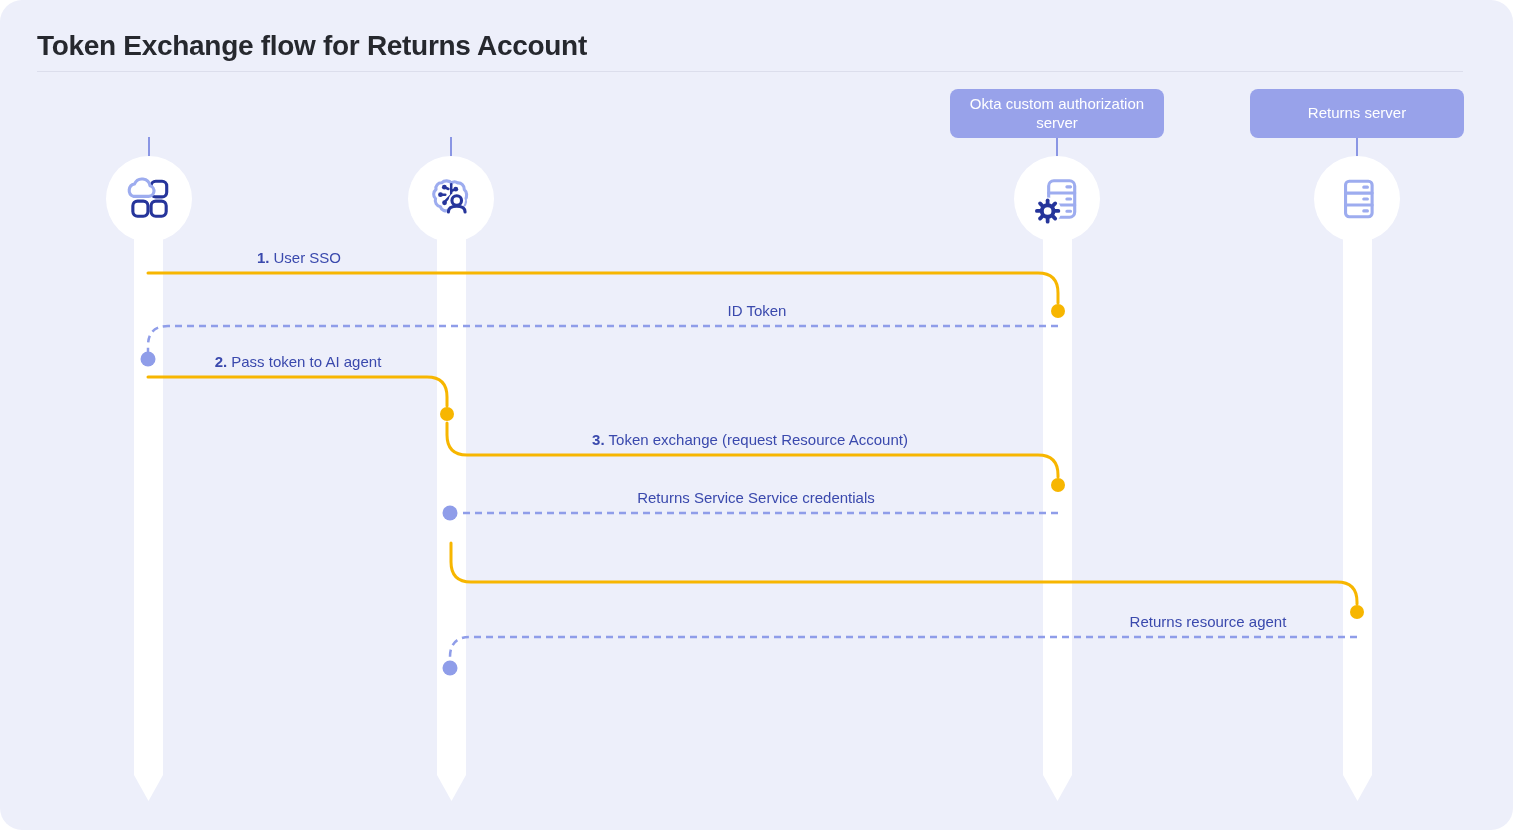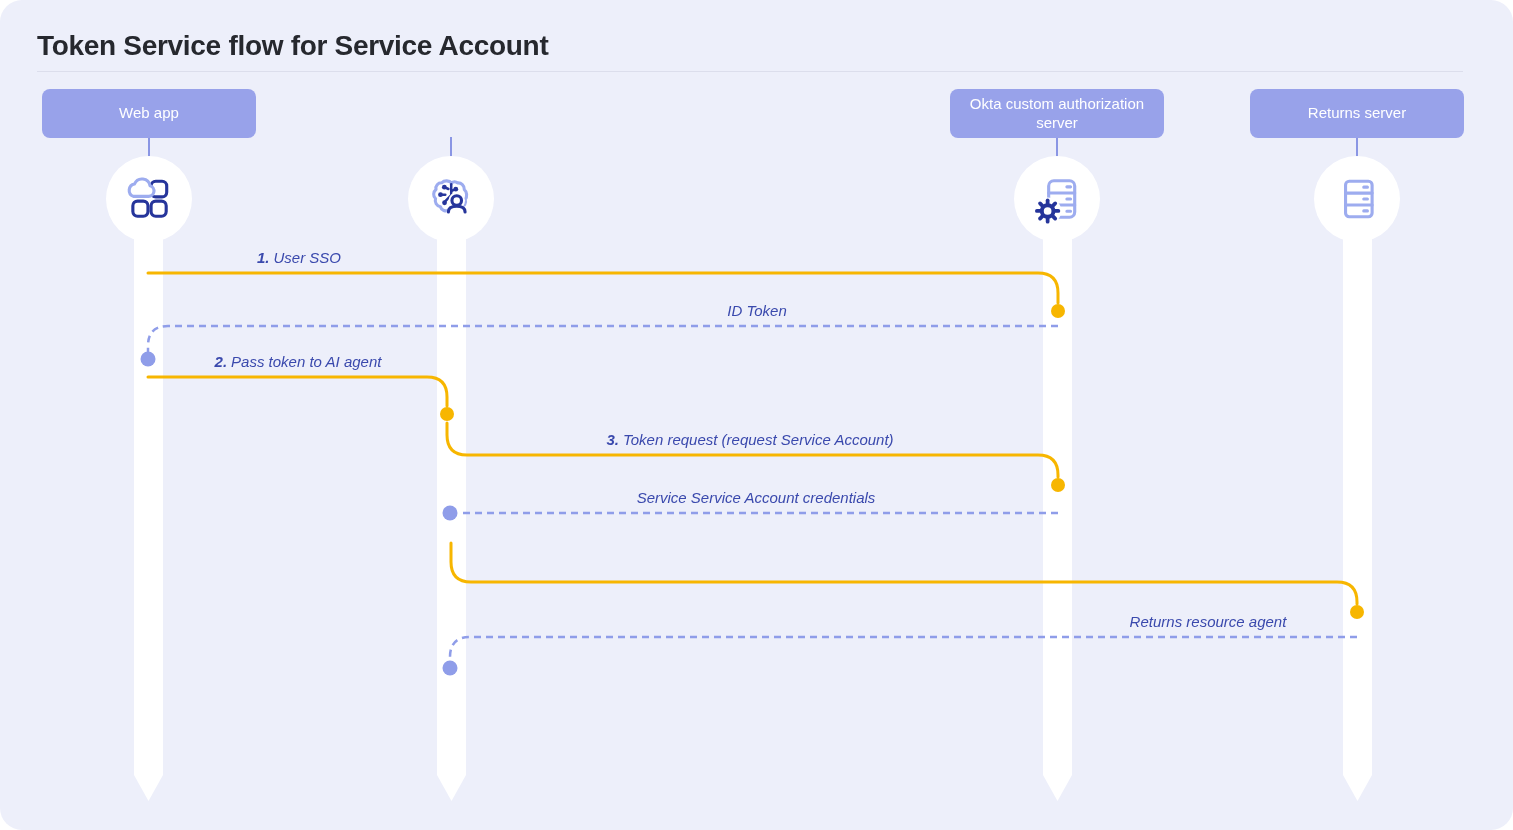--- a/index.html
+++ b/index.html
@@ -23,50 +23,47 @@
   .lifeline{position:absolute;top:172px;width:29px;height:629px;background:var(--lifeline);
             z-index:1;clip-path:polygon(0 0,100% 0,100% calc(100% - 26px),50% 100%,0 calc(100% - 26px));}
   .actor-circle{position:absolute;top:156px;width:86px;height:86px;border-radius:50%;
                 background:#ffffff;z-index:2;display:flex;align-items:center;justify-content:center;}
   .msg-svg{position:absolute;left:0;top:0;z-index:3;pointer-events:none;}
   .req-line{stroke:var(--request-line);stroke-width:3;fill:none;stroke-linecap:round;}
   .req-dot{fill:var(--request-line);}
   .res-line{stroke:var(--response-line);stroke-width:2.5;fill:none;stroke-dasharray:7 5;}
   .res-dot{fill:var(--response-line);}
   .msg-label{position:absolute;transform:translateX(-50%);z-index:5;font-size:15px;
-             font-style:italic;color:var(--label-text);white-space:nowrap;}
+             color:var(--label-text);white-space:nowrap;}
   .msg-label b{font-weight:700;margin-right:4px;}
   .ic-dark{stroke:var(--icon-dark);fill:none;stroke-width:3;stroke-linejoin:round;stroke-linecap:round;}
   .ic-light{stroke:var(--icon-light);fill:none;stroke-width:3;stroke-linejoin:round;stroke-linecap:round;}
   .ic-light-fill{stroke:var(--icon-light);fill:#ffffff;stroke-width:3;stroke-linejoin:round;}
   .ic-dark-dot{fill:var(--icon-dark);}
   .ic-white{fill:#ffffff;stroke:none;}
   .ic-dark-thick{stroke:var(--icon-dark);fill:#ffffff;stroke-width:3.8;stroke-linecap:round;}
 </style>
 </head>
 <body>
 
 <div class="canvas">
 
-  <div class="title">Token Service flow for Service Account</div>
+  <div class="title">Token Exchange flow for Returns Account</div>
   <div class="divider"></div>
 
   <div class="lifeline" style="left:134px"></div>
   <div class="lifeline" style="left:437px"></div>
   <div class="lifeline" style="left:1043px"></div>
   <div class="lifeline" style="left:1343px"></div>
 
   <div class="connector" style="left:148px"></div>
   <div class="connector" style="left:450px"></div>
   <div class="connector" style="left:1056px"></div>
   <div class="connector" style="left:1356px"></div>
 
-  <div class="actor-box" style="left:42px">
-      <span>Web app</span>
-    </div>
   <div class="actor-box" style="left:950px">
       <span>Okta custom authorization server</span>
     </div>
   <div class="actor-box" style="left:1250px">
       <span>Returns server</span>
     </div>
 
   <div class="actor-circle" style="left:106px">
     <svg width="50" height="50" viewBox="0 0 48 48">
       <rect class="ic-dark" x="26" y="7" width="15" height="15" rx="4.5"></rect>
@@ -148,22 +145,22 @@
   <div class="msg-label" style="left:299px;top:249px">
     <b>1.</b><span>User SSO</span>
   </div>
   <div class="msg-label" style="left:757px;top:302px">
     <span>ID Token</span>
   </div>
   <div class="msg-label" style="left:298px;top:353px">
     <b>2.</b><span>Pass token to AI agent</span>
   </div>
   <div class="msg-label" style="left:750px;top:431px">
-    <b>3.</b><span>Token request (request Service Account)</span>
+    <b>3.</b><span>Token exchange (request Resource Account)</span>
   </div>
   <div class="msg-label" style="left:756px;top:489px">
-    <span>Service Service Account credentials</span>
+    <span>Returns Service Service credentials</span>
   </div>
   <div class="msg-label" style="left:1208px;top:613px">
     <span>Returns resource agent</span>
   </div>
 
 </div>
 
 </body></html>

